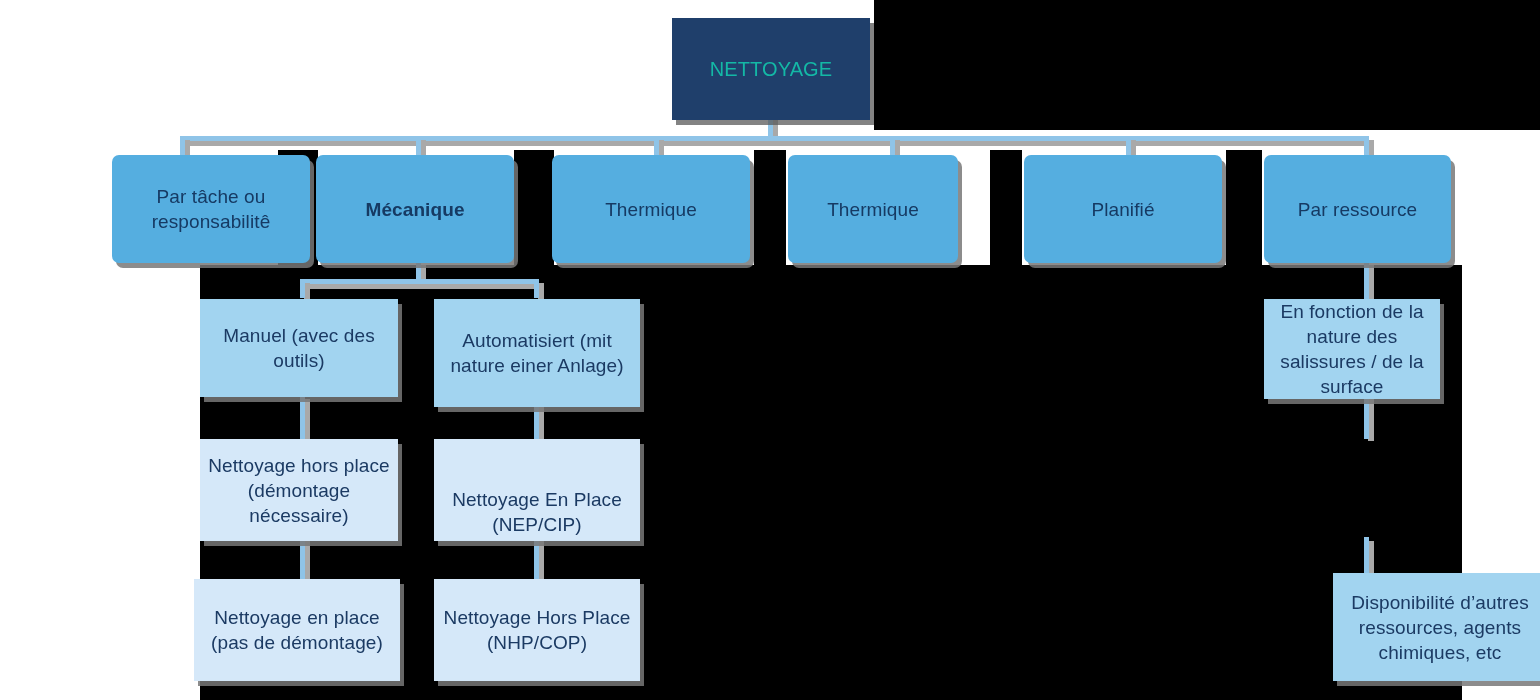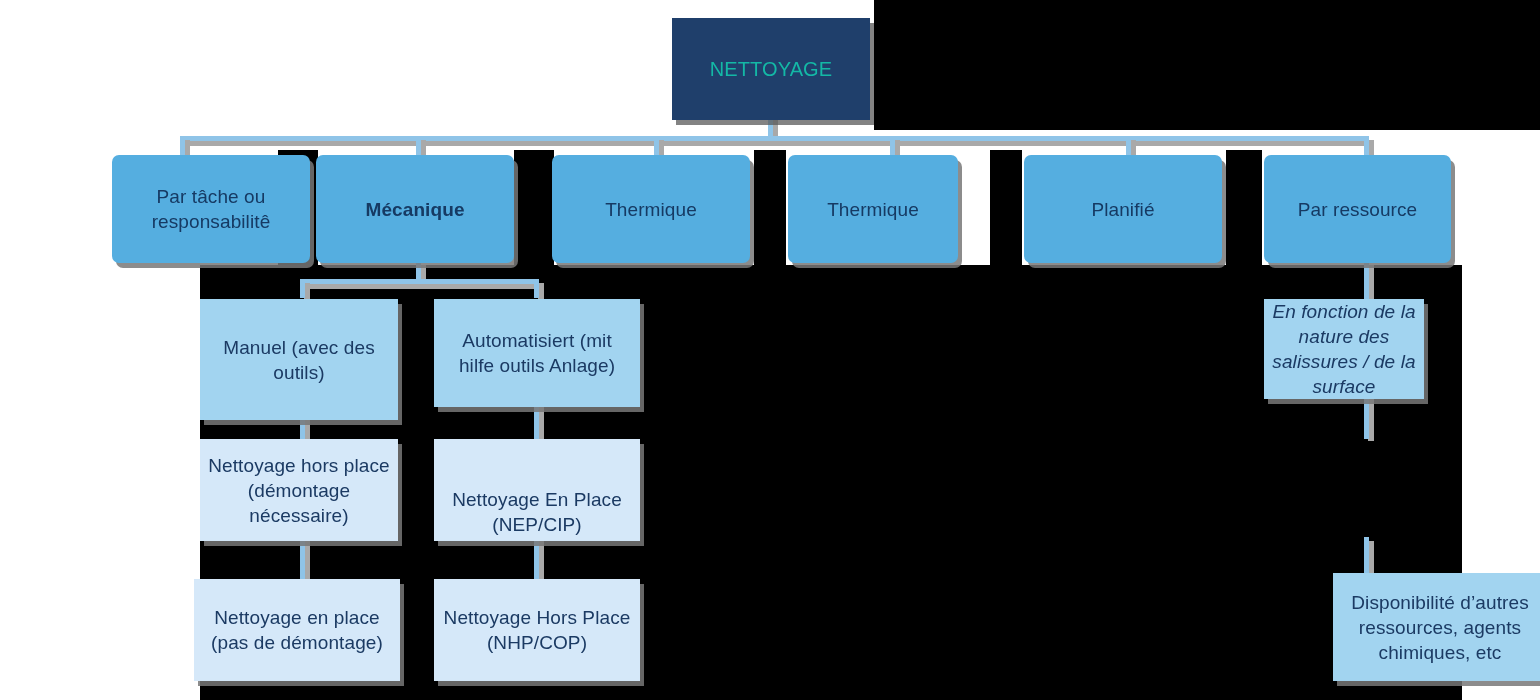--- a/index.html
+++ b/index.html
@@ -181,45 +181,45 @@
   </div>
 
   <div class="node lvl2" style="left:1024px;top:155px;width:198px;height:108px;">
     <span>Planifié</span>
   </div>
 
   <div class="node lvl2" style="left:1264px;top:155px;width:187px;height:108px;">
     <span>Par ressource</span>
   </div>
 
-  <div class="node lvl3" style="left:200px;top:299px;width:198px;height:121px;">
+  <div class="node lvl3" style="left:200px;top:299px;width:198px;height:98px;">
     <span>Manuel (avec des outils)</span>
   </div>
 
   <div class="node lvl3" style="left:434px;top:299px;width:206px;height:108px;">
-    <span>Automatisiert (mit hilfe outils Anlage)</span>
+    <span>Automatisiert (mit nature einer Anlage)</span>
   </div>
 
   <div class="node lvl4" style="left:200px;top:439px;width:198px;height:102px;">
     <span>Nettoyage hors place (démontage nécessaire)</span>
   </div>
 
   <div class="node lvl4" style="left:194px;top:579px;width:206px;height:102px;">
     <span>Nettoyage en place (pas de démontage)</span>
   </div>
 
   <div class="node lvl4" style="left:434px;top:439px;width:206px;height:102px;align-items:flex-end;">
     <span>Nettoyage En Place (NEP/CIP)</span>
   </div>
 
   <div class="node lvl4" style="left:434px;top:579px;width:206px;height:102px;">
     <span>Nettoyage Hors Place (NHP/COP)</span>
   </div>
 
-  <div class="node lvl3" style="left:1264px;top:299px;width:160px;height:100px;font-style:italic;">
+  <div class="node lvl3" style="left:1264px;top:299px;width:176px;height:100px;">
     <span>En fonction de la nature des salissures / de la surface</span>
   </div>
 
 
   <div class="node lvl3" style="left:1333px;top:573px;width:214px;height:108px;">
     <span>Disponibilité d’autres ressources, agents chimiques, etc</span>
   </div>
 
 </div>
 

